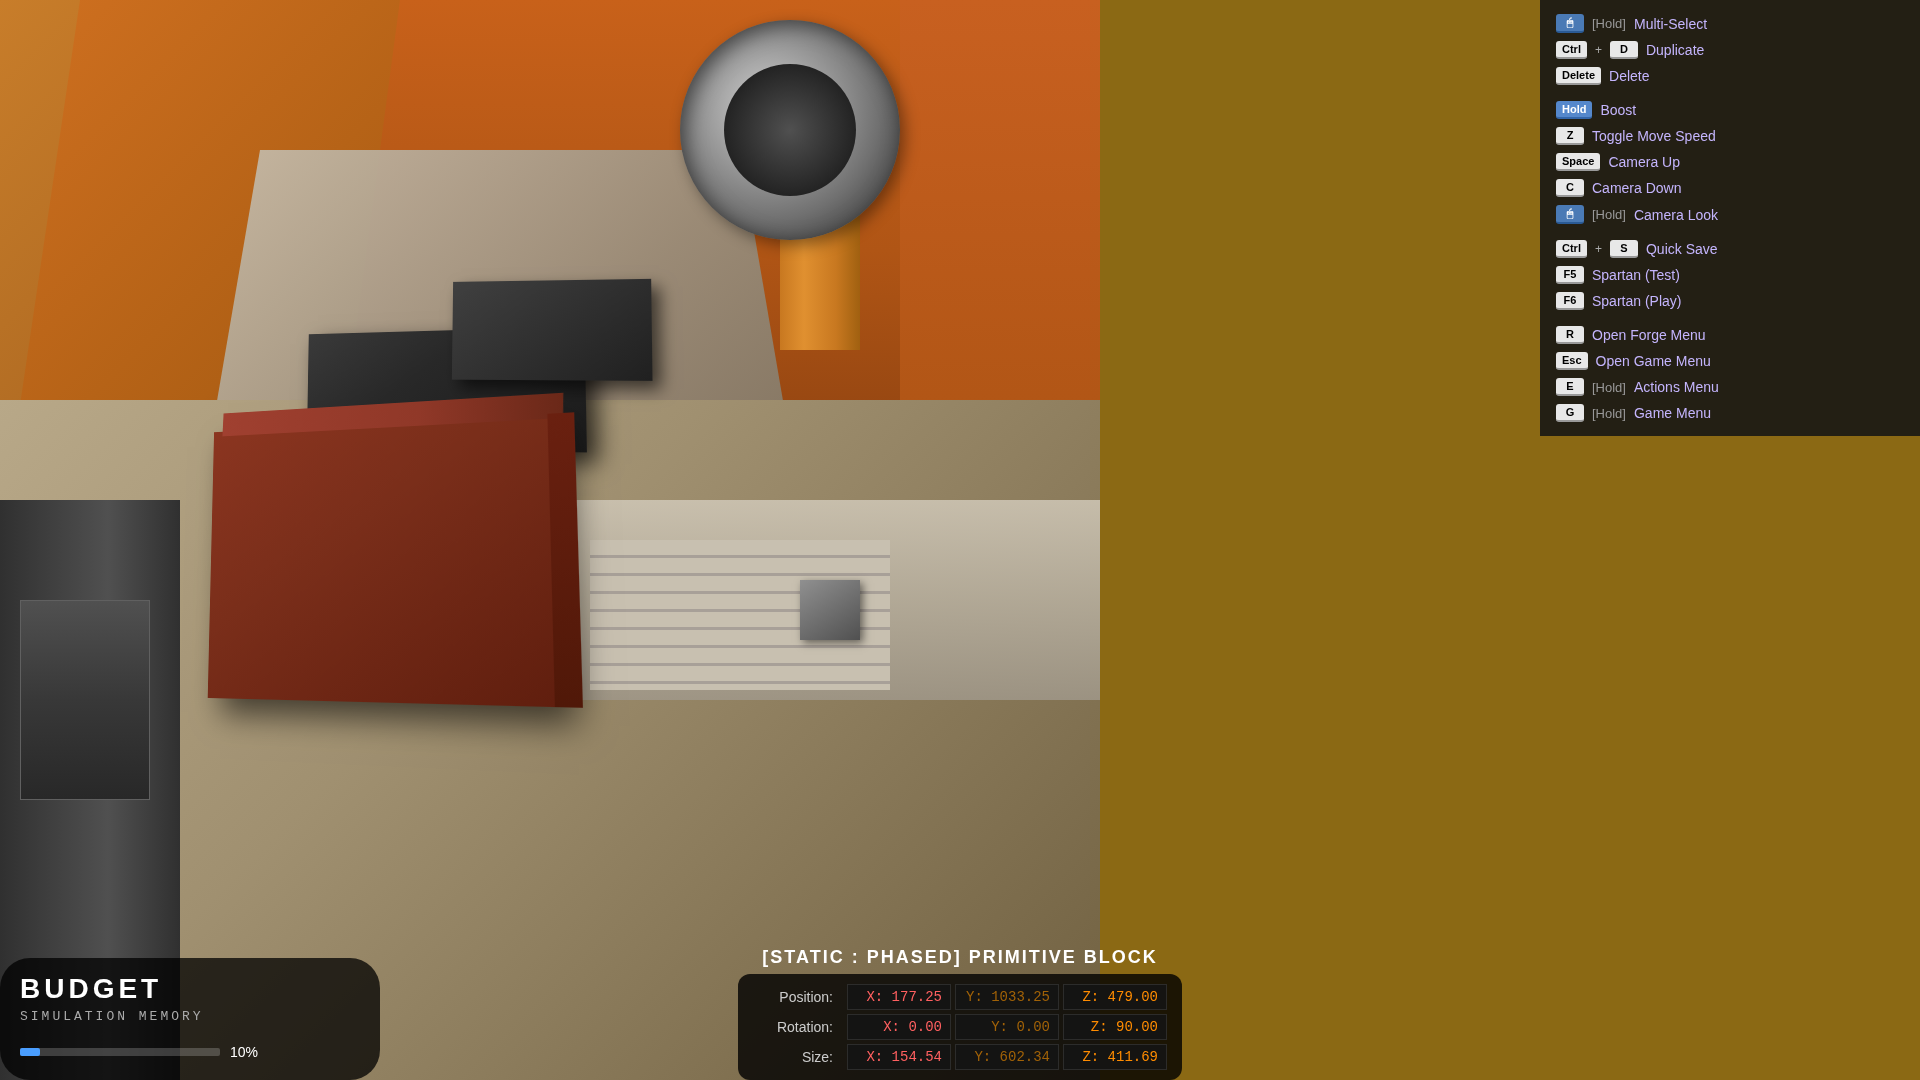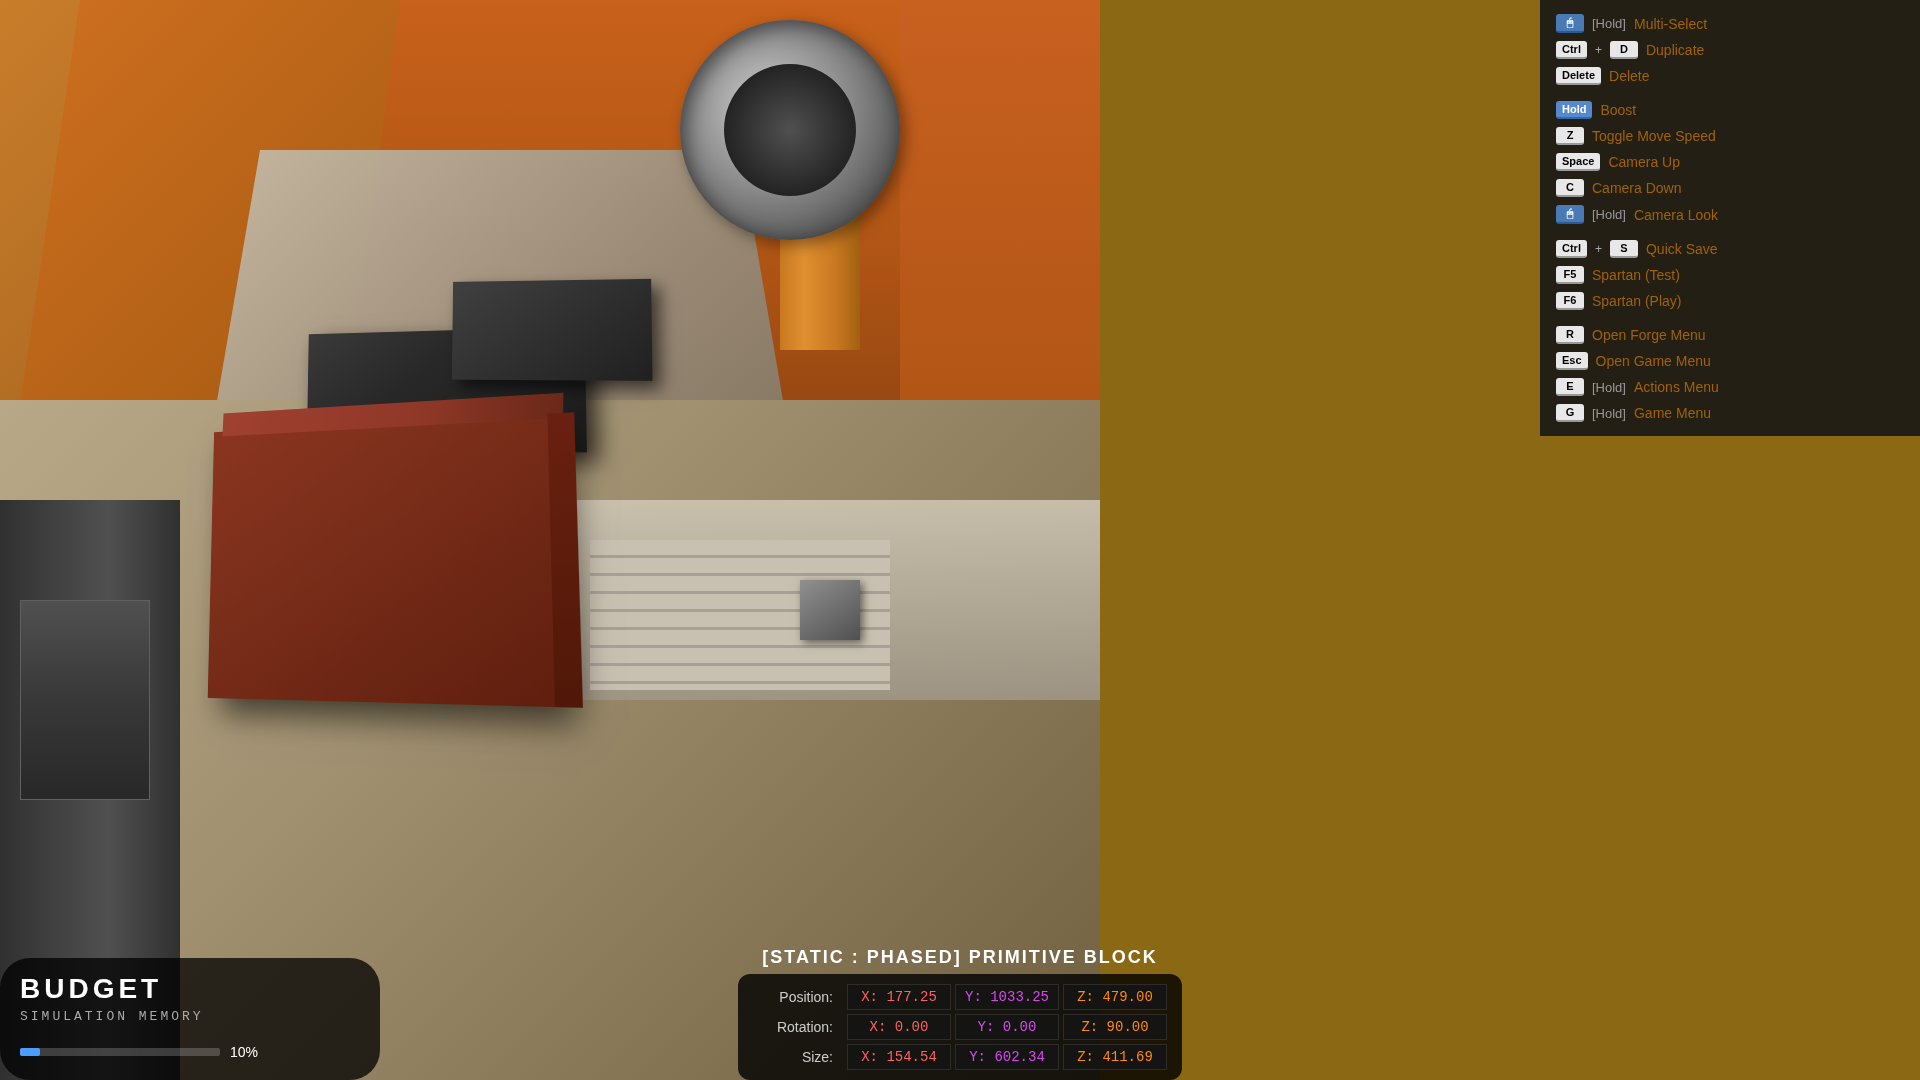--- a/index.html
+++ b/index.html
@@ -297,26 +297,26 @@
       display: flex;
       align-items: center;
       justify-content: flex-end;
     }
 
     .info-value {
       background: rgba(20,20,20,0.9);
       padding: 4px 8px;
       font-size: 14px;
       font-family: 'Courier New', monospace;
-      text-align: center;
+      text-align: right;
       border: 1px solid rgba(255,255,255,0.1);
     }
 
     .info-value.x-val { color: #ff6060; }
-    .info-value.y-val { color: #d946ef; }
+    .info-value.y-val { color: #a16207; }
     .info-value.z-val { color: #ff8c00; }
 
     
     #keybinds-panel {
       position: absolute;
       top: 0; right: 0;
       width: 380px;
       background: rgba(20, 20, 20, 0.88);
       padding: 10px 0;
       pointer-events: none;
@@ -356,21 +356,21 @@
       border-bottom: 2px solid #3366aa;
     }
 
     .key-plus {
       color: #aaaaaa;
       font-size: 12px;
       font-family: 'Arial', sans-serif;
     }
 
     .keybind-label {
-      color: #a16207;
+      color: #c4b5fd;
       font-size: 14px;
       font-family: 'Arial', sans-serif;
       flex: 1;
     }
 
     .keybind-hold {
       color: #999999;
       font-size: 13px;
       font-family: 'Arial', sans-serif;
     }

